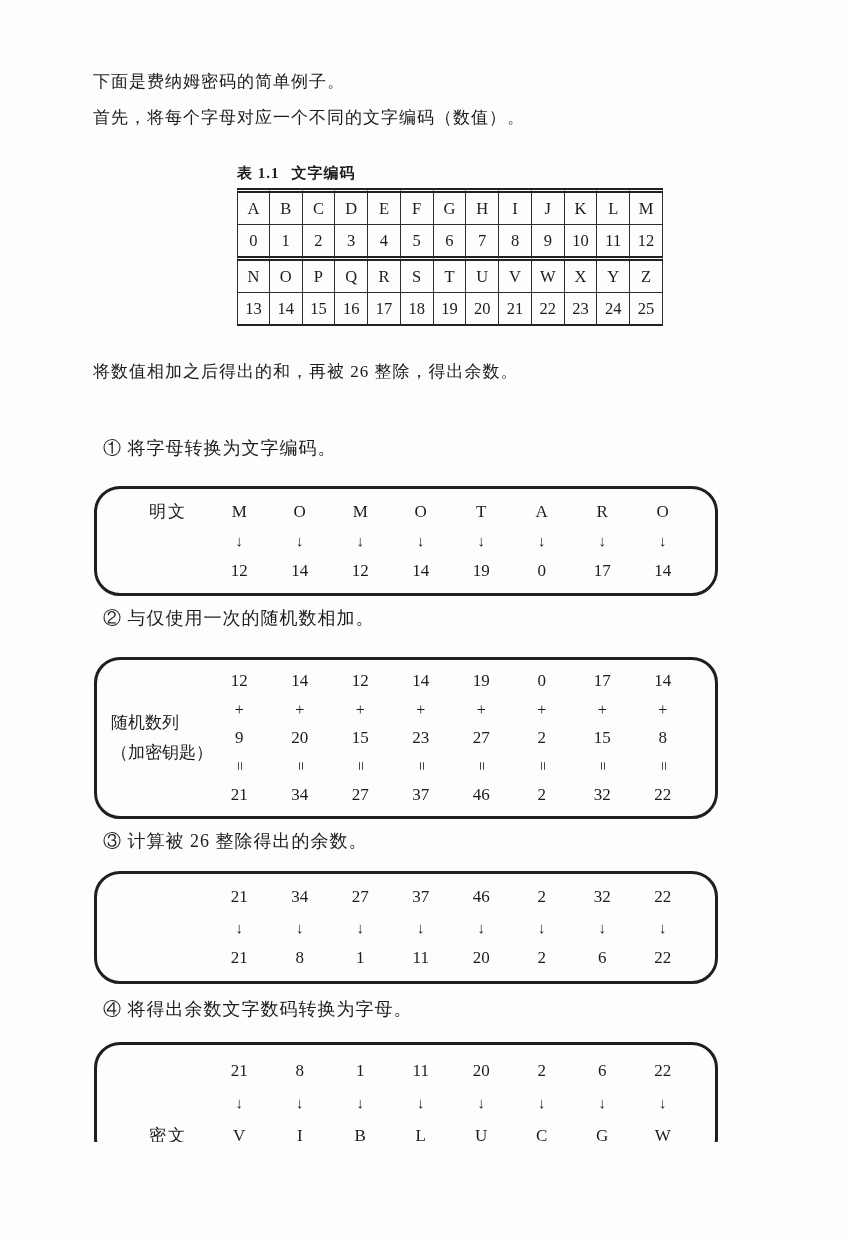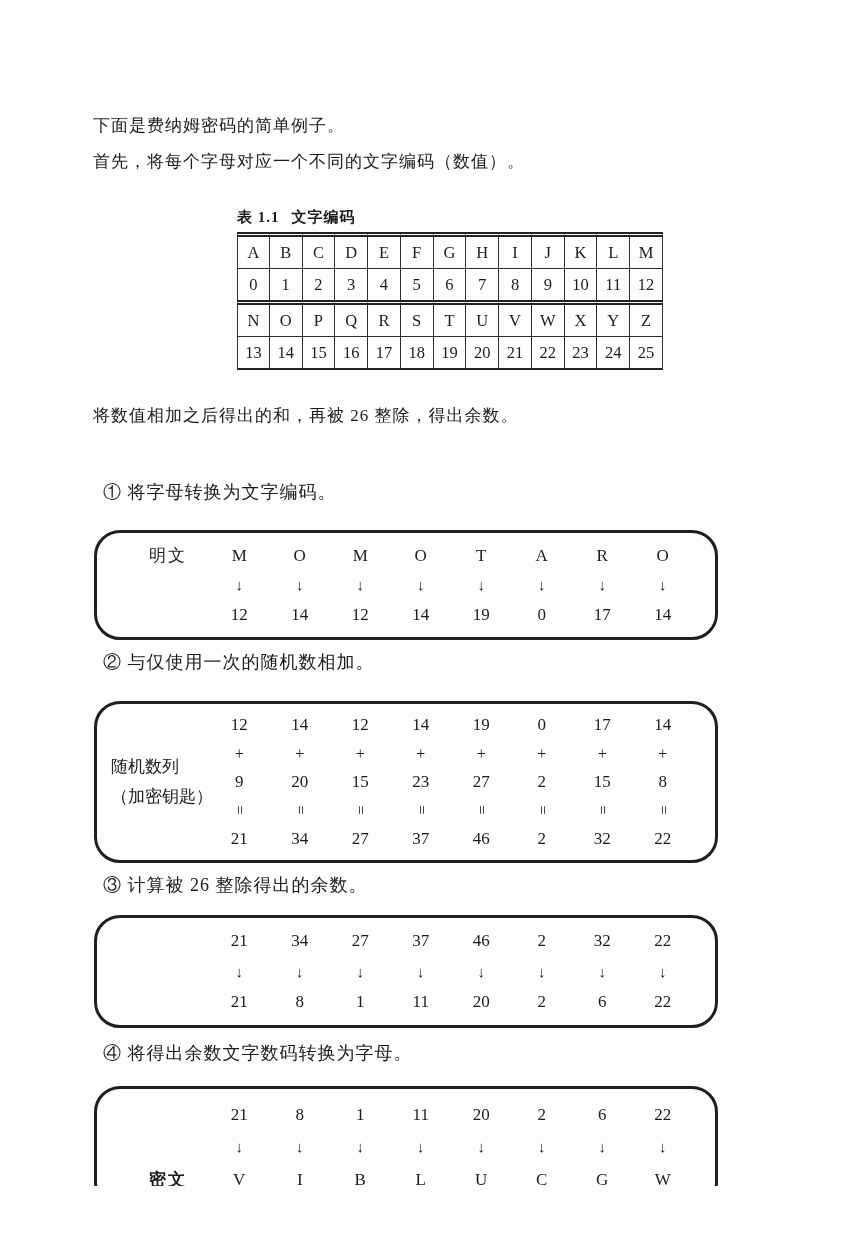--- a/index.html
+++ b/index.html
@@ -3,21 +3,21 @@
 <meta charset="utf-8">
 <style>
   html,body{margin:0;padding:0;}
   body{
     width:850px;height:1238px;
     background:#fdfdfc;
     font-family:"Liberation Serif","DejaVu Serif",serif;
     color:#1c1c1c;
     -webkit-font-smoothing:antialiased;
   }
-  .page{position:relative;width:850px;height:1142px;overflow:hidden;margin-top:44px;}
+  .page{position:relative;width:850px;height:1142px;overflow:hidden;}
 
   .body-text{
     position:absolute;left:93px;margin:0;
     font-size:17px;letter-spacing:1px;white-space:nowrap;
   }
   #intro1{top:70px;}
   #intro2{top:106px;}
   #sumnote{top:360px;}
 
   .step-label{
@@ -61,21 +61,21 @@
   #box1{top:486px;height:110px;}
   #box2{top:657px;height:162px;}
   #box3{top:871px;height:113px;}
   #box4{top:1042px;height:122px;}
 
   .brow{display:flex;align-items:center;}
   .blabel{
     width:112px;box-sizing:border-box;padding-left:30px;
     font-size:17px;letter-spacing:2px;white-space:nowrap;flex:none;text-align:center;
   }
-  .blabel.cipher{font-weight:bold;}
+  .blabel.cipher{}
   .bcols{flex:1;display:flex;padding-right:22px;}
   .bcell{flex:1;text-align:center;font-size:17px;line-height:26px;}
   .row-arrows .bcell{font-size:15px;}
   .row-ops .bcell{font-size:16px;}
   .eq{display:inline-block;transform:rotate(90deg);font-size:15px;}
 
   .box2-label{
     position:absolute;left:14px;top:50%;transform:translateY(-50%);
     width:140px;text-align:left;font-size:17px;line-height:30px;white-space:nowrap;
   }

